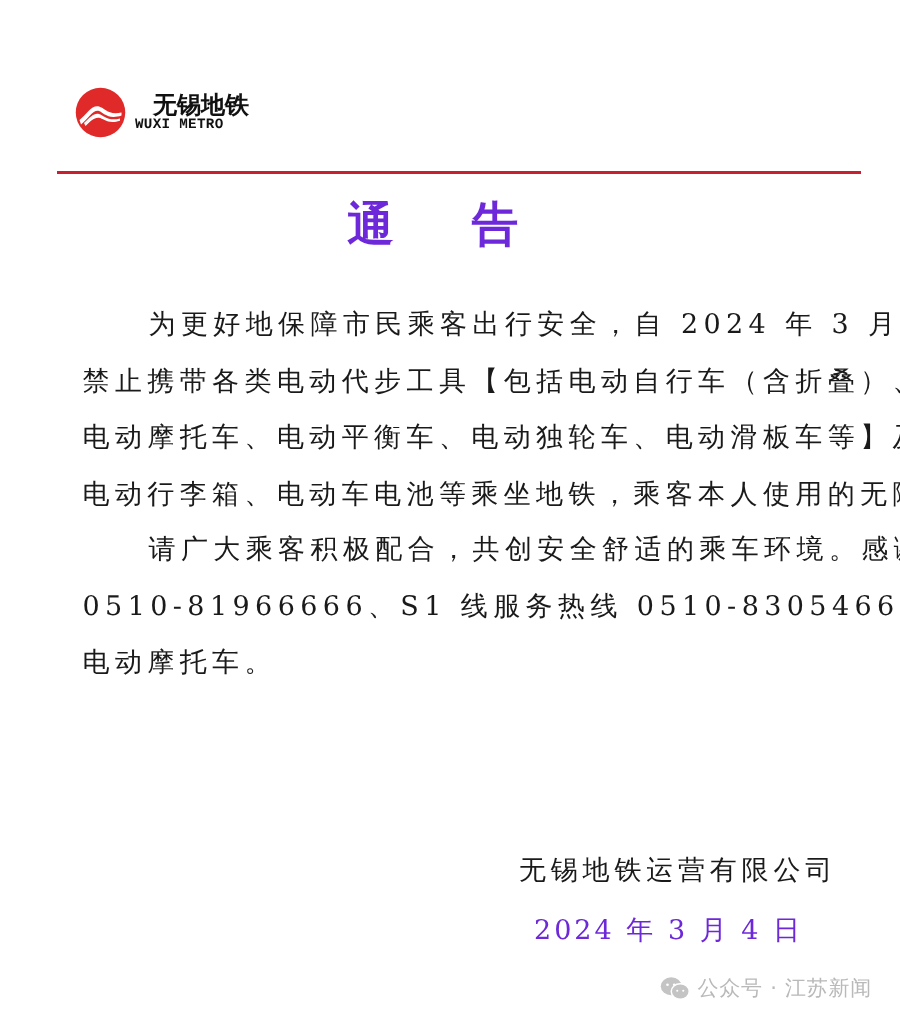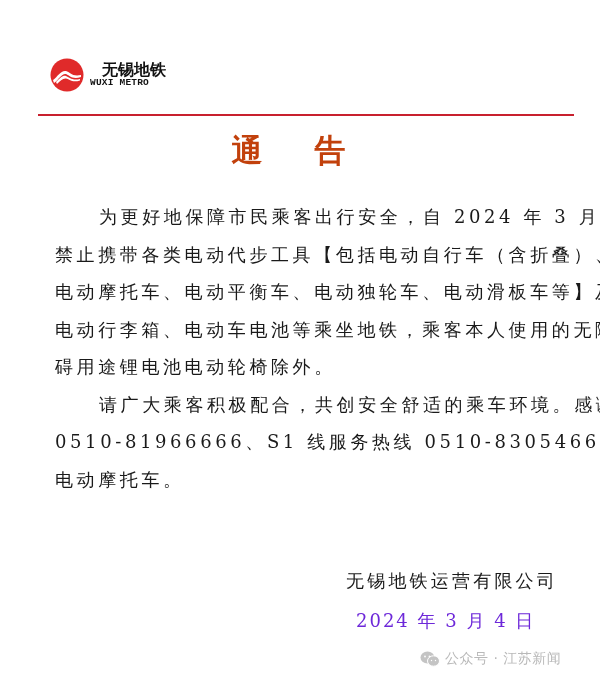--- a/index.html
+++ b/index.html
@@ -59,21 +59,21 @@
     }
     .title {
       position: absolute;
       top: 128px;
       left: 0;
       width: 577px;
       text-align: center;
       font-size: 31px;
       font-weight: bold;
       line-height: 44px;
-      color: #c2410c;
+      color: #6d28d9;
       font-family: "DejaVu Serif", "Liberation Serif", serif;
     }
     .title span.gap {
       display: inline-block;
       width: 52px;
     }
     .body-text {
       position: absolute;
       left: 55px;
       top: 198px;
@@ -109,21 +109,21 @@
       left: 356px;
       top: 608px;
       font-size: 18px;
       line-height: 26px;
       letter-spacing: 2px;
       color: #6d28d9;
       white-space: nowrap;
     }
     .watermark {
       position: absolute;
-      left: 420px;
+      left: 440px;
       top: 650px;
       display: flex;
       align-items: center;
       font-family: "DejaVu Sans", "Liberation Sans", sans-serif;
       font-size: 14px;
       color: #b9b9b9;
       letter-spacing: 0.5px;
     }
     .wechat-icon {
       width: 20px;
@@ -151,21 +151,20 @@
 <div class="title">
   <span>通</span><span class="gap"></span><span>告</span>
 </div>
 
 <div class="body-text">
   <p>
     <span class="line"><span class="indent"></span><span>为更好地保障市民乘客出行安全，自 2024 年 3 月 6 日起，</span></span>
     <span class="line">禁止携带各类电动代步工具【包括电动自行车（含折叠）、</span>
     <span class="line">电动摩托车、电动平衡车、电动独轮车、电动滑板车等】及</span>
     <span class="line">电动行李箱、电动车电池等乘坐地铁，乘客本人使用的无障</span>
-    <span class="line">碍用途锂电池电动轮椅除外。</span>
   </p>
   <p>
     <span class="line"><span class="indent"></span><span>请广大乘客积极配合，共创安全舒适的乘车环境。感谢</span></span>
     <span class="line">0510-81966666、S1 线服务热线 0510-83054666，我们将竭诚</span>
     <span class="line">电动摩托车。</span>
   </p>
 </div>
 
 <div class="signature">无锡地铁运营有限公司</div>
 <div class="date">2024 年 3 月 4 日</div>

